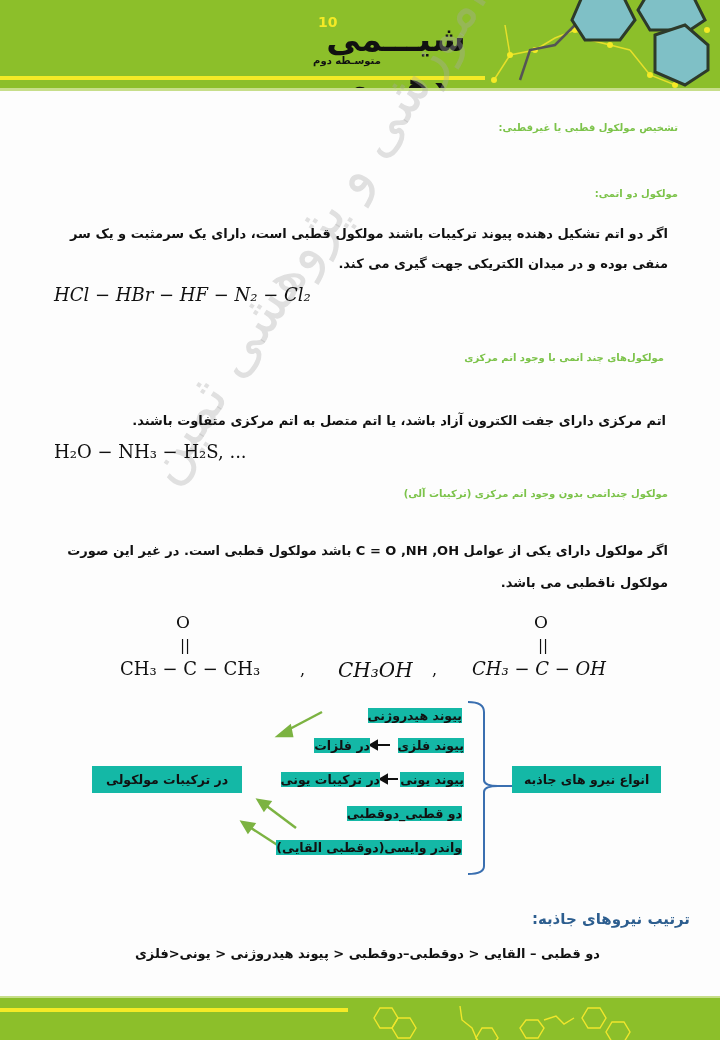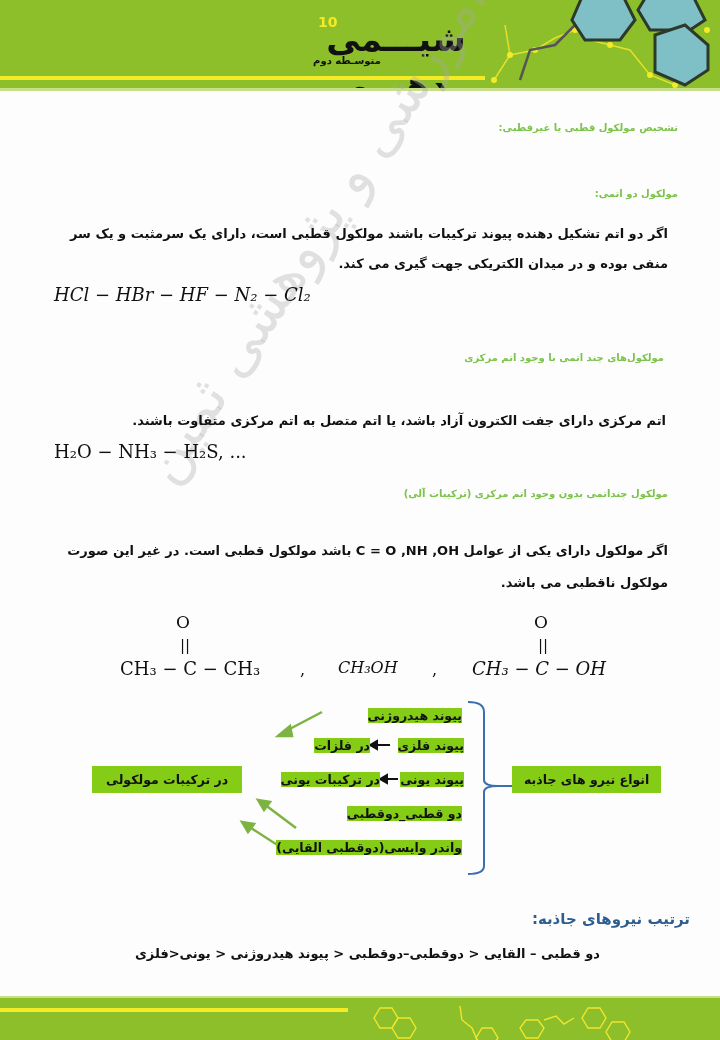--- a/index.html
+++ b/index.html
@@ -51,21 +51,21 @@
 
     .watermark {
       position: absolute; left: 120px; top: 470px; width: 760px;
       transform: rotate(-57deg); transform-origin: left top;
       direction: rtl; font-size: 56px; font-family: "DejaVu Sans", sans-serif;
       color: rgba(170,170,170,0.35); white-space: nowrap; pointer-events: none;
     }
 
     .box-label {
       position: absolute; direction: rtl; font-weight: bold; font-size: 12.5px; color: #111;
-      background: #84cc16; white-space: nowrap;
+      background: #14b8a6; white-space: nowrap;
     }
     .arrow-svg { position: absolute; left: 0; top: 0; pointer-events: none; }
   </style>
 </head>
 <body>
 
 <div class="header">
   <div class="yline"></div>
   <div class="logo-title">شیـــمی دهـــم</div>
   <div class="logo-num">10</div>
@@ -114,21 +114,21 @@
 <div class="rtl heading" style="right:52px; top:488px;">مولکول چنداتمی بدون وجود اتم مرکزی (ترکیبات آلی)</div>
 <div class="rtl para" style="right:52px; top:537px; width:640px;">اگر مولکول دارای یکی از عوامل C = O ,NH ,OH باشد مولکول قطبی است. در غیر این صورت</div>
 <div class="rtl para" style="right:52px; top:569px; width:640px;">مولکول ناقطبی می باشد.</div>
 
 <div>
   <div class="math" style="left:176px; top:612px; font-size:17px;">O</div>
   <div class="math" style="left:180px; top:636px; font-size:15px;">||</div>
   <div class="math" style="left:120px; top:658px; font-size:18px;">CH₃ − C − CH₃</div>
 </div>
 <div class="math" style="left:300px; top:660px; font-size:16px;">,</div>
-<div class="math" style="left:338px; top:658px; font-size:16px; font-style:italic;">CH₃OH</div>
+<div class="math" style="left:338px; top:658px; font-size:20px; font-style:italic;">CH₃OH</div>
 <div class="math" style="left:432px; top:660px; font-size:16px;">,</div>
 <div>
   <div class="math" style="left:534px; top:612px; font-size:17px;">O</div>
   <div class="math" style="left:538px; top:636px; font-size:15px;">||</div>
   <div class="math" style="left:472px; top:658px; font-size:18px; font-style:italic;">CH₃ − C − OH</div>
 </div>
 
 <div>
   <svg class="arrow-svg" width="720" height="1040">
 

